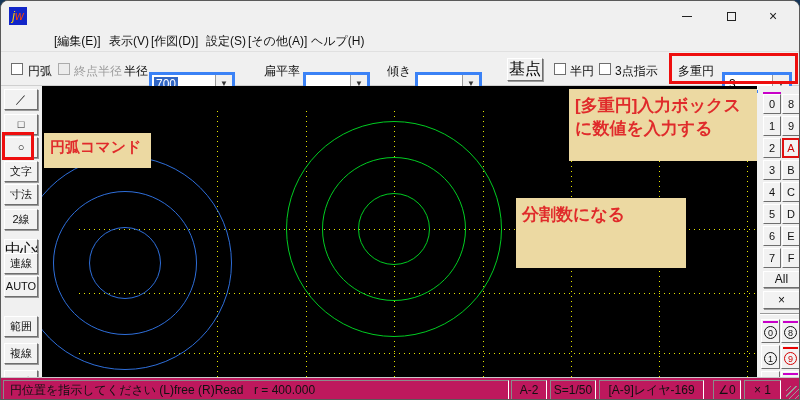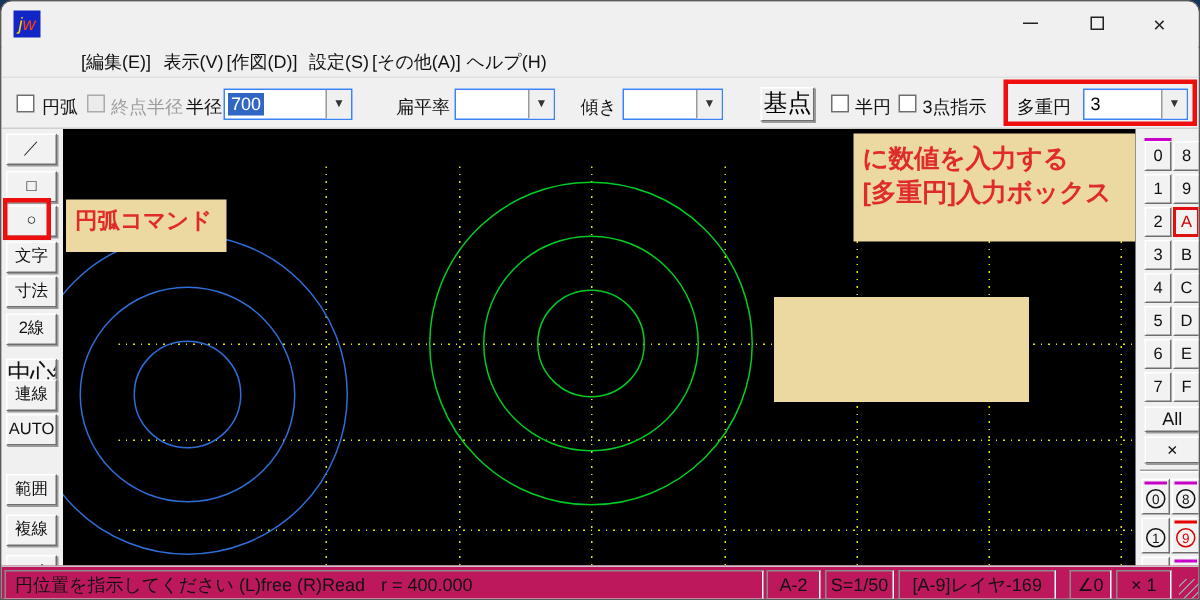--- a/index.html
+++ b/index.html
@@ -18,21 +18,21 @@
   #btn-close { font-size:14px; }
   
   #menubar { position:absolute; left:0; top:31px; width:800px; height:20px; background:#f0f0f0; border-bottom:1px solid #e0e0e0; }
   .menu-item { position:absolute; top:0; height:20px; line-height:19px; font-size:12px; color:#111; }
   
   #controls { position:absolute; left:0; top:51px; width:800px; height:34px; background:#f0f0f0; border-bottom:1px solid #cfcfcf; }
   .cb { position:absolute; width:12px; height:12px; background:#fff; border:1px solid #6e6e6e; top:11px; }
   .cb.dis { background:#ececec; border-color:#ababab; }
   .clabel { position:absolute; top:11px; font-size:12px; color:#111; white-space:nowrap; }
   .clabel.dis { color:#9d9d9d; }
-  .combo { position:absolute; top:7px; height:21px; background:#fff; border:1px solid #3b82f6; font-size:12px;padding-left:34px; }
+  .combo { position:absolute; top:20px; height:21px; background:#fff; border:3px solid #3b82f6; font-size:12px;padding-left:34px; }
   .combo .val { position:absolute; left:2px; top:2px; line-height:15px; padding:0 2px; }
   .combo .val.sel { background:#3166c5; color:#fff; }
   .combo .drop { position:absolute; right:0; top:0; width:17px; height:19px; background:#f0f0f0;
                  border-left:1px solid #9a9a9a; text-align:center; line-height:18px; font-size:8px; color:#333; }
   .pushbtn { position:absolute; top:6px; height:23px; background:#f0f0f0; border:1px solid;
              border-color:#fff #6e6e6e #6e6e6e #fff; box-shadow:1px 1px 0 #9a9a9a; font-size:16px; text-align:center; }
   .redbox { position:absolute; border:3px solid #ee0e0e; z-index:30; }
   
   #ltb { position:absolute; left:0; top:85px; width:40px; height:291px; background:#f0f0f0; }
   .tbtn { position:absolute; left:3px; width:34px; height:21px; background:#f2f2f2; border:1px solid;
@@ -150,24 +150,25 @@
       <div class="circle" style="left: 47px; top: 141px; width: 72px; height: 72px; border-color: rgb(46, 110, 217); position: absolute;"></div>
       <div class="circle" style="left: 11px; top: 105px; width: 144px; height: 144px; border-color: rgb(46, 110, 217); position: absolute;"></div>
       <div class="circle" style="left: -24px; top: 70px; width: 214px; height: 214px; border-color: rgb(46, 110, 217); position: absolute;"></div>
       <div class="circle" style="left: 316px; top: 107px; width: 72px; height: 72px; border-color: rgb(0, 204, 34); position: absolute;"></div>
       <div class="circle" style="left: 280px; top: 71px; width: 144px; height: 144px; border-color: rgb(0, 204, 34); position: absolute;"></div>
       <div class="circle" style="left: 244px; top: 35px; width: 216px; height: 216px; border-color: rgb(0, 204, 34); position: absolute;"></div>
       <div class="ann" style="left: 2px; top: 47px; width: 107px; height: 35px; font-size: 15px; padding: 5px 6px; position: absolute;">
         <div class="line">円弧コマンド</div>
       </div>
       <div class="ann" style="left: 527px; top: 3px; width: 188px; height: 72px; font-size: 17px; padding: 5px 6px; position: absolute;">
+        <div class="line">[多重円]入力ボックス</div>
         <div class="line">に数値を入力する</div>
-        <div class="line">[多重円]入力ボックス</div>
       </div>
       <div class="ann" style="left: 474px; top: 112px; width: 170px; height: 70px; font-size: 17px; padding: 5px 6px; position: absolute;">
+        <div class="line">分割数になる</div>
       </div>
     </div>
 
   <div id="rtb">
     <div id="rtb-sep"></div>
   <div class="rbtn" style="left: 5px; top: 8px; position: absolute;">0<span class="topbar" style="background: rgb(200, 0, 200);"></span></div>
       <div class="rbtn" style="left: 5px; top: 30px; position: absolute;">1</div>
       <div class="rbtn" style="left: 5px; top: 52px; position: absolute;">2</div>
       <div class="rbtn" style="left: 5px; top: 74px; position: absolute;">3</div>
       <div class="rbtn" style="left: 5px; top: 96px; position: absolute;">4</div>

